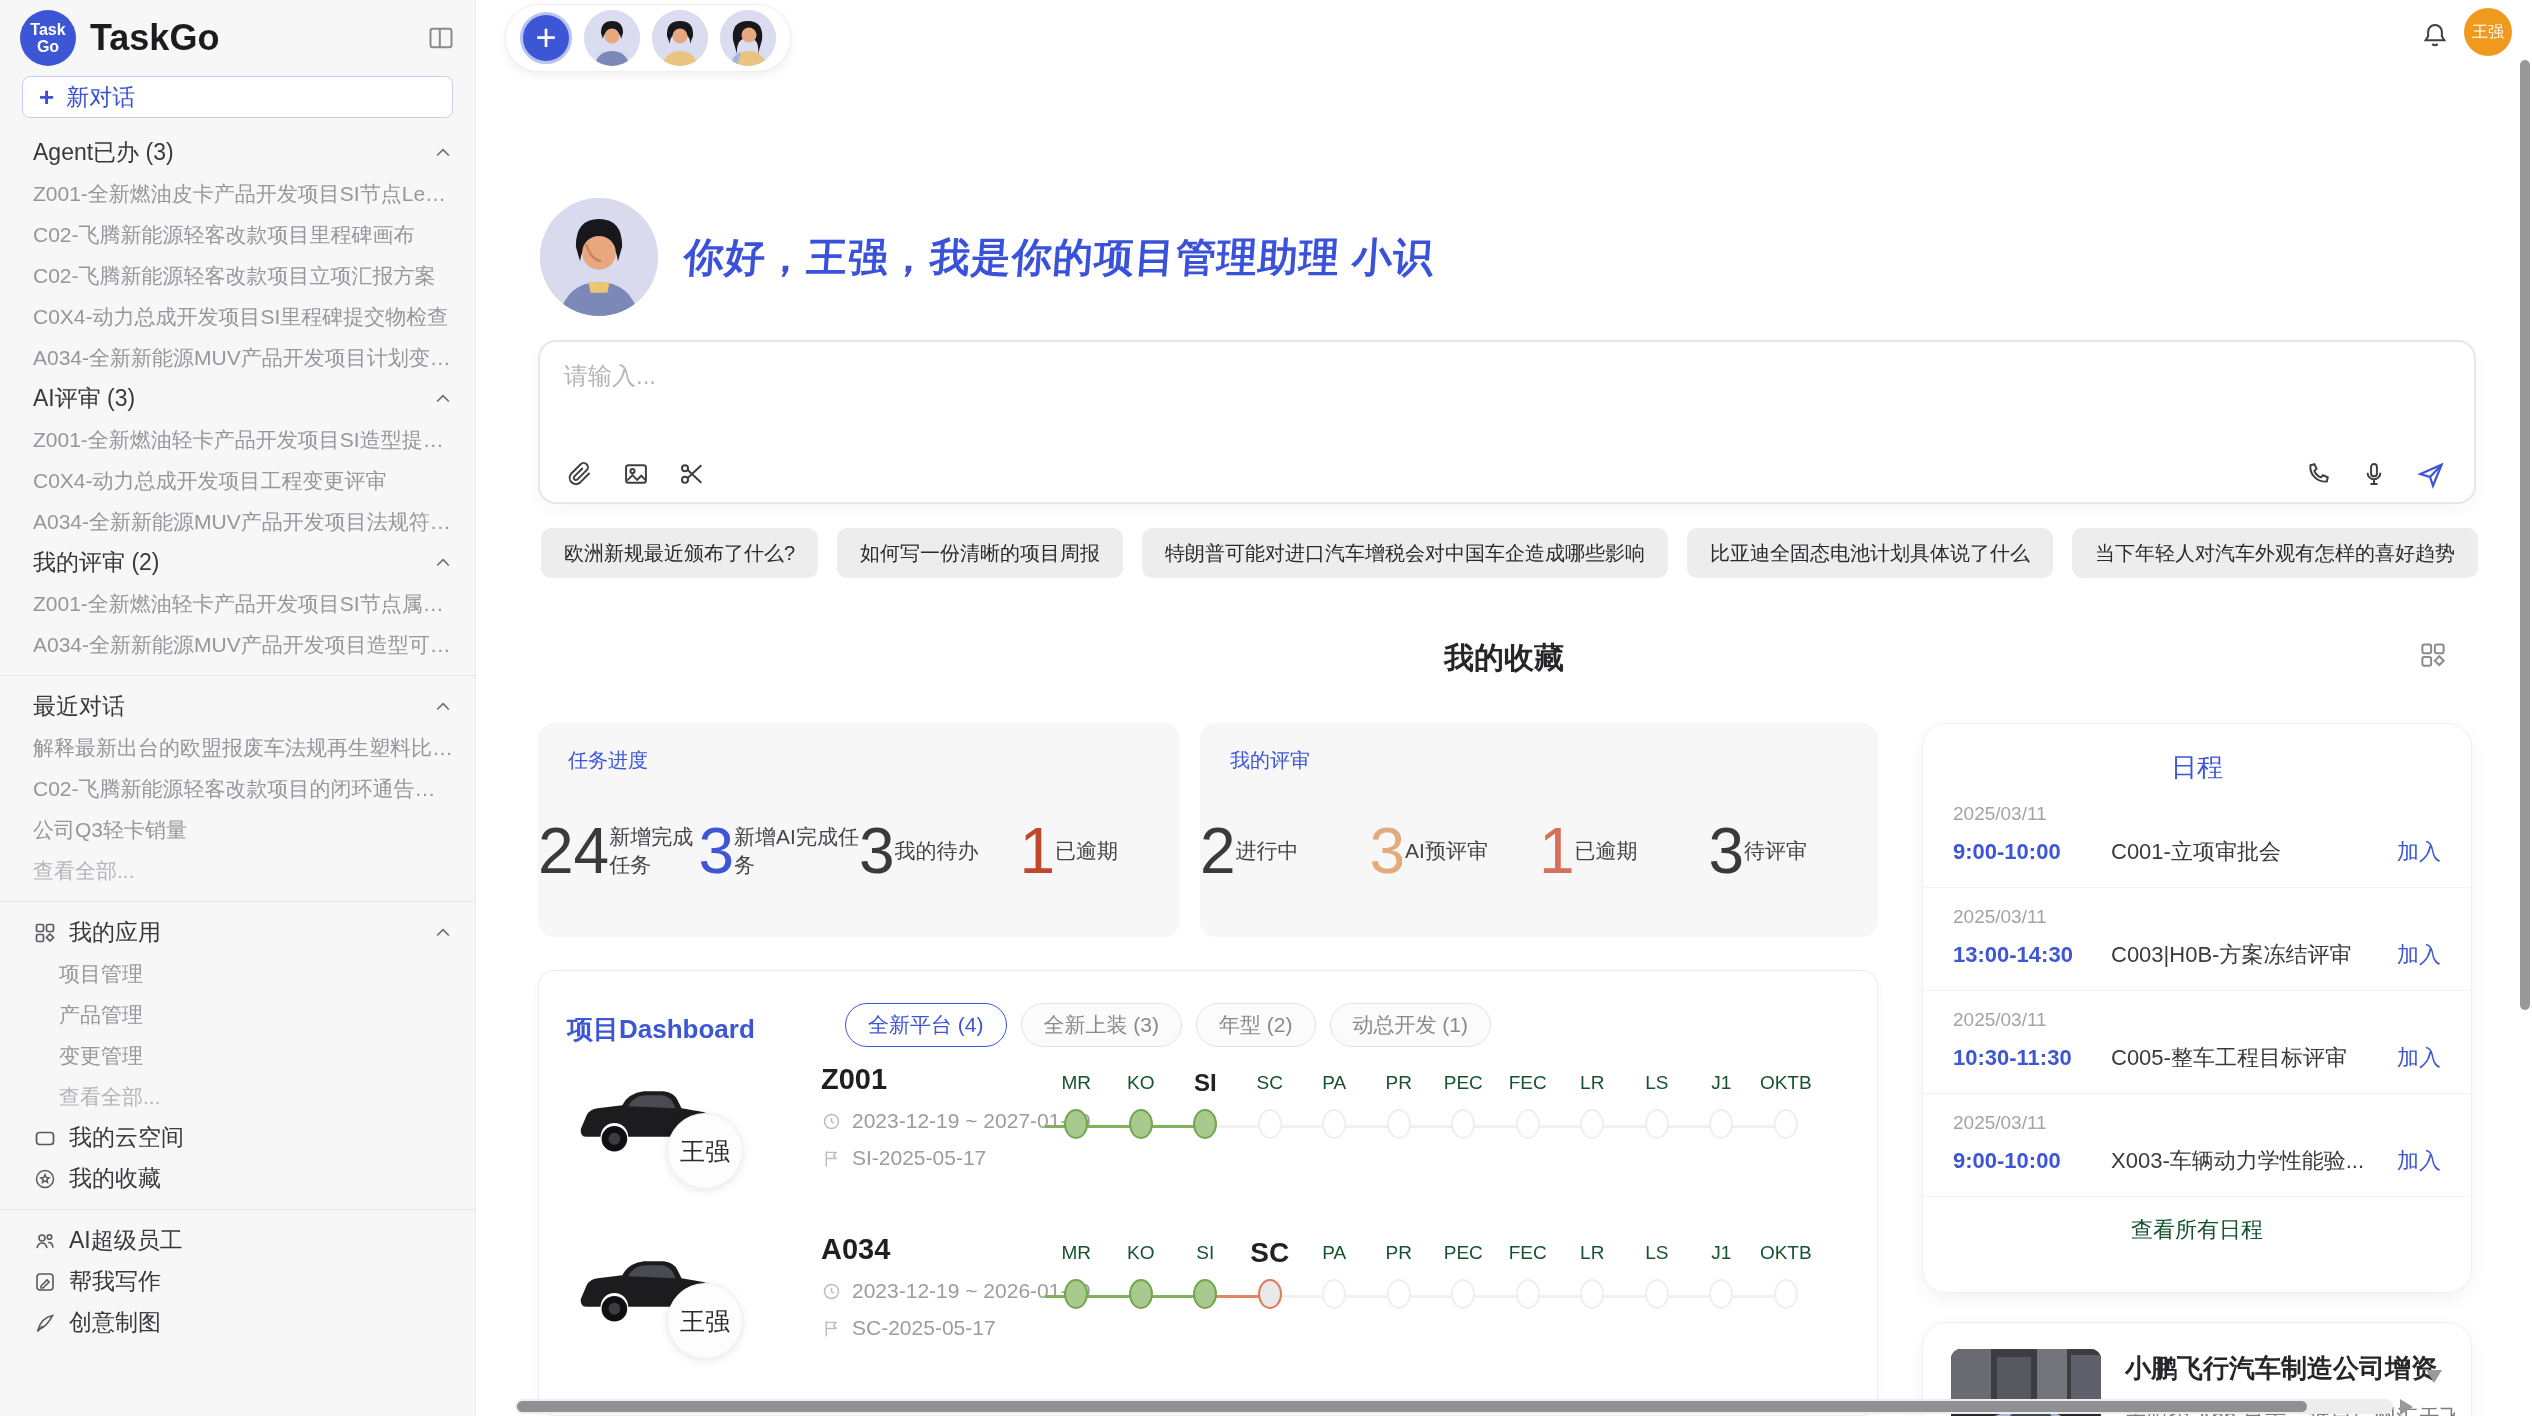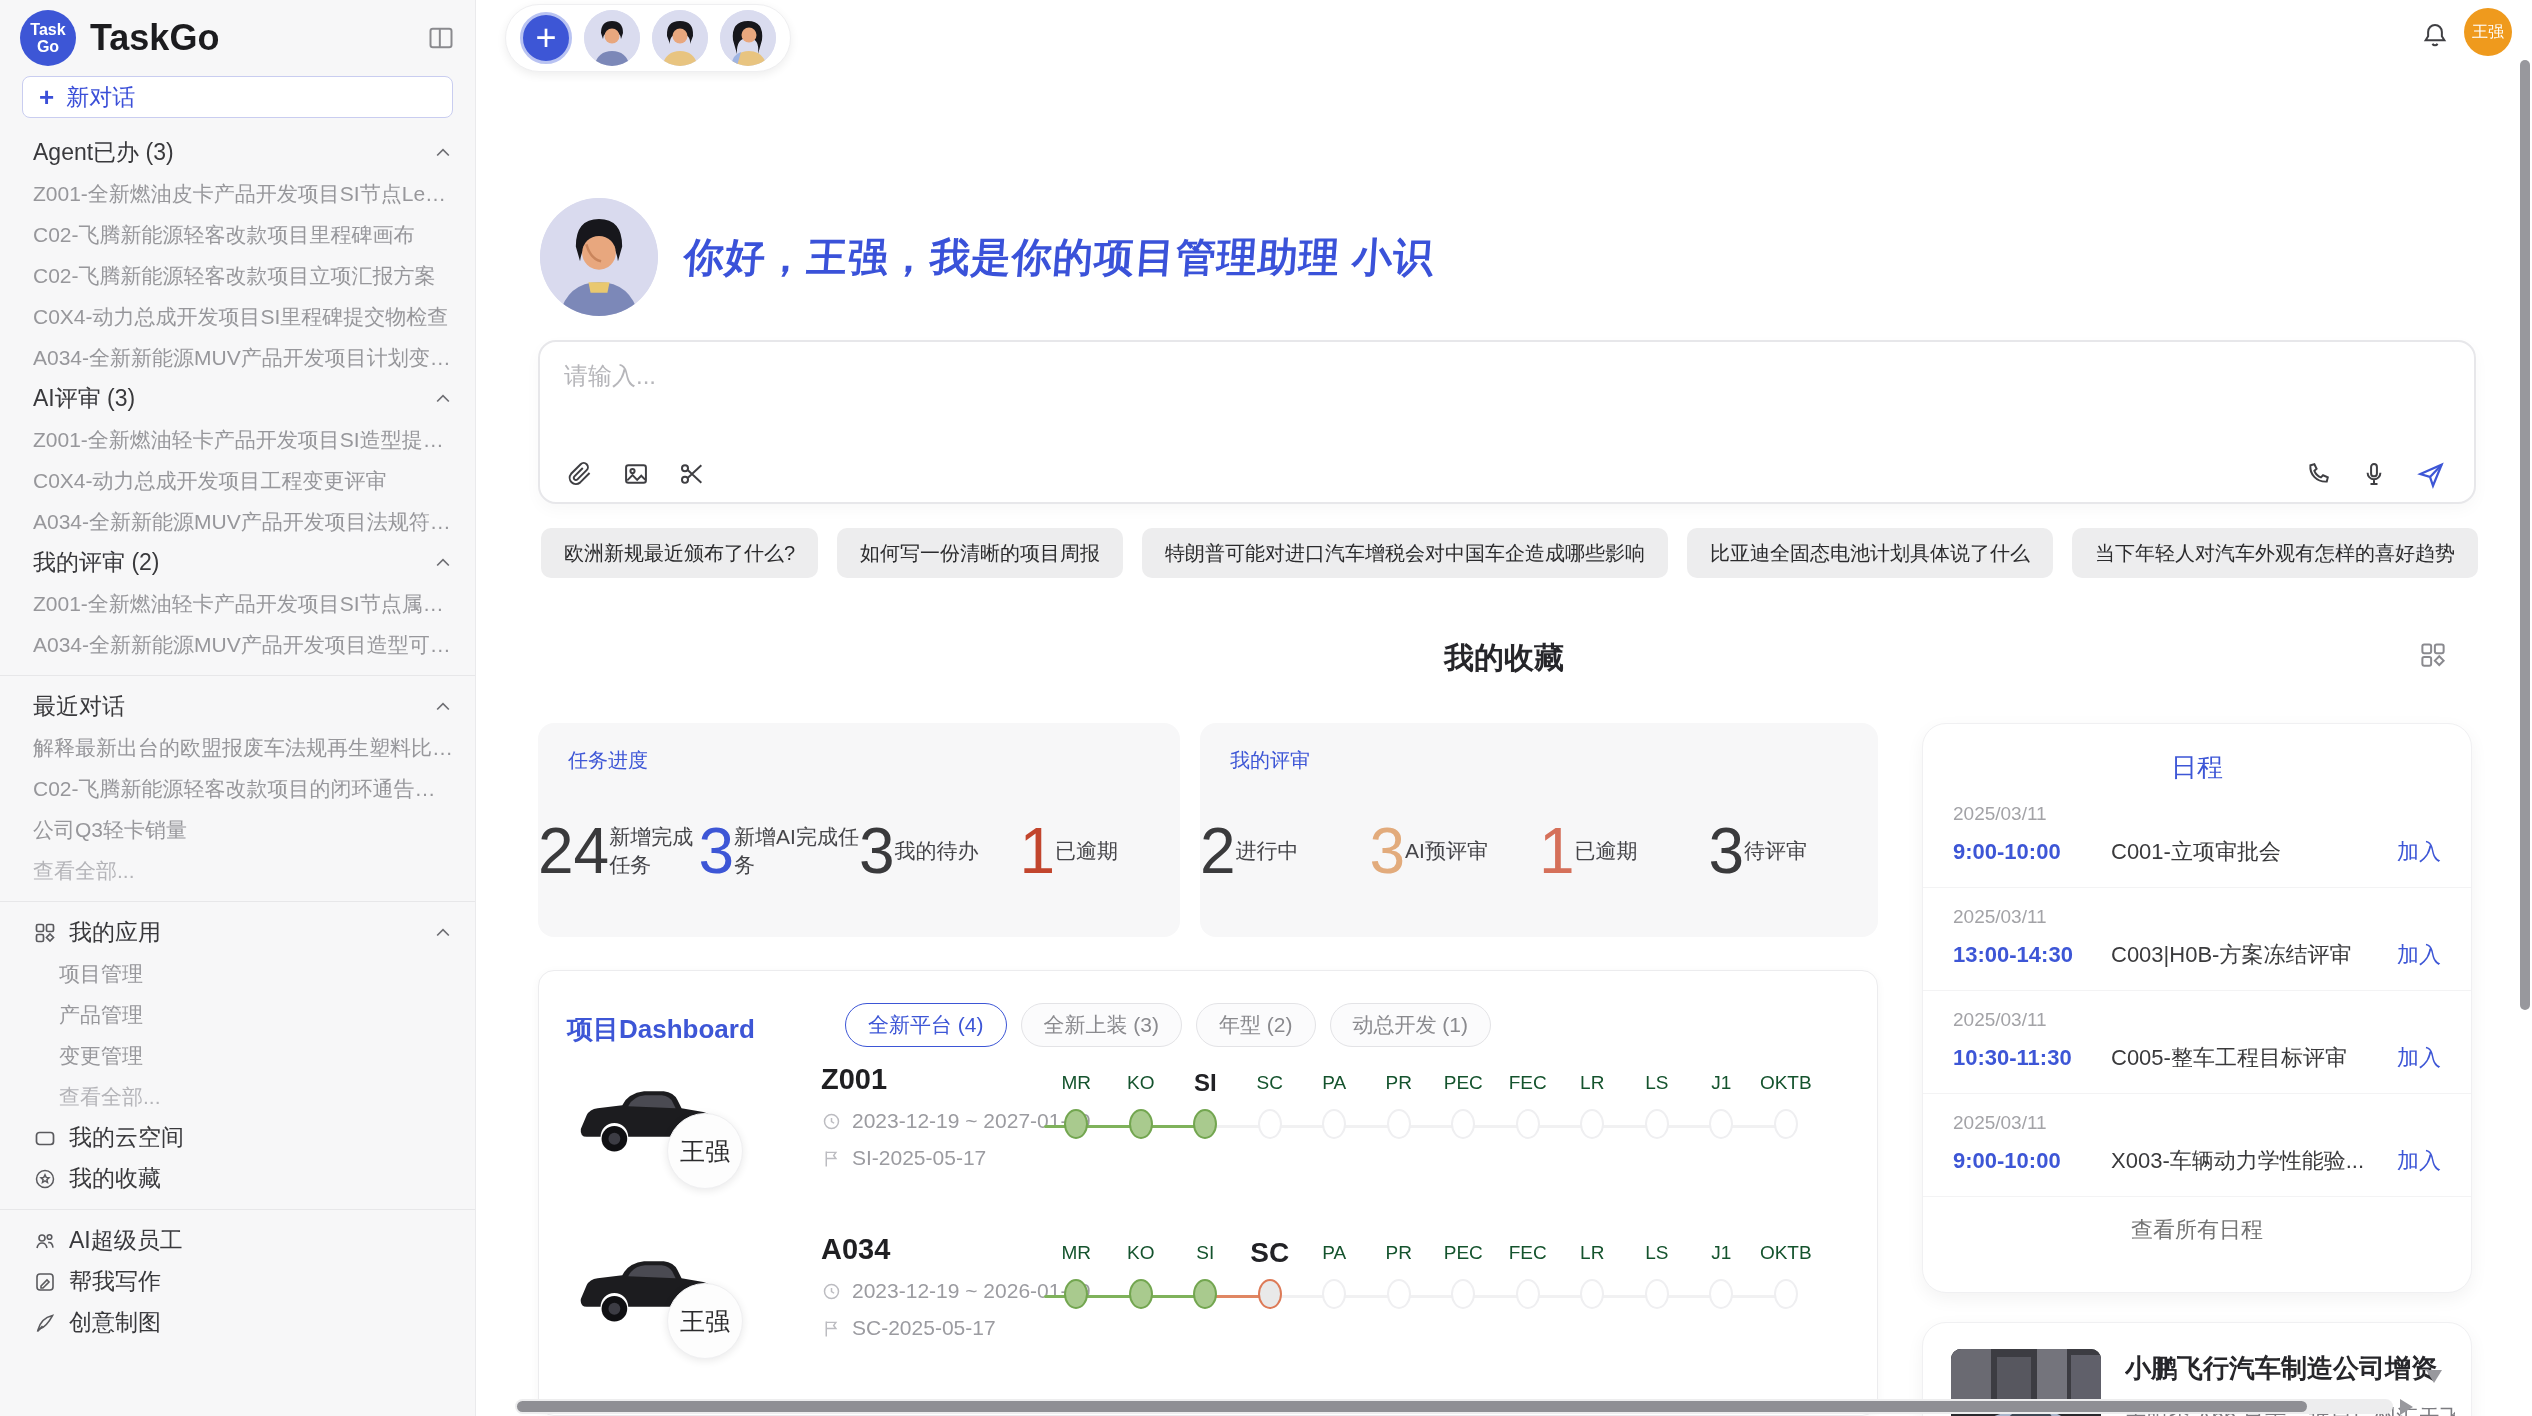--- a/index.html
+++ b/index.html
@@ -97,21 +97,21 @@
   
   .sched { position:absolute; left:1922px; top:723px; width:550px; height:570px; background:#fff; border:1px solid #f0f0f2; border-radius:24px; box-shadow:0 6px 18px rgba(0,0,0,.05); }
   .sched-title { text-align:center; margin-top:26px; font-size:26px; color:#3d56d6; }
   .sched-item { padding:18px 30px 20px; border-bottom:1px solid #f3f3f4; }
   .sched-item:first-of-type { margin-top:8px; }
   .sched-date { font-size:19px; color:#a3a3a7; }
   .sched-line { display:flex; align-items:center; margin-top:12px; }
   .sched-time { width:158px; font-size:22px; font-weight:bold; color:#3d56d6; }
   .sched-name { flex:1; font-size:22px; color:#3a3a3c; white-space:nowrap; overflow:hidden; text-overflow:ellipsis; }
   .sched-join { font-size:22px; color:#3d56d6; cursor:pointer; margin-left:12px; }
-  .sched-footer { text-align:center; margin-top:18px; font-size:22px; color:#737373; cursor:pointer; }
+  .sched-footer { text-align:center; margin-top:18px; font-size:22px; color:#14532d; cursor:pointer; }
 
   
   .news { position:absolute; left:1922px; top:1322px; width:550px; height:160px; background:#fff; border:1px solid #f0f0f2; border-radius:24px; box-shadow:0 6px 18px rgba(0,0,0,.05); overflow:hidden; }
   .news-img { position:absolute; left:28px; top:26px; width:150px; height:100px; border-radius:10px; overflow:hidden; background:#3a3a3e; }
   .news-title { position:absolute; left:202px; top:28px; width:330px; font-size:26px; font-weight:bold; color:#26262a; white-space:nowrap; overflow:hidden; }
   .news-body { position:absolute; left:202px; top:80px; width:330px; font-size:22px; color:#7c7c81; line-height:30px; white-space:nowrap; overflow:hidden; }
 
   
   .hscroll { position:absolute; left:515px; top:1399px; width:1878px; height:15px; background:#ededee; border-radius:8px; }
   .hscroll-thumb { position:absolute; left:2px; top:2px; width:1790px; height:11px; background:#8f8f94; border-radius:6px; cursor:grab; }

